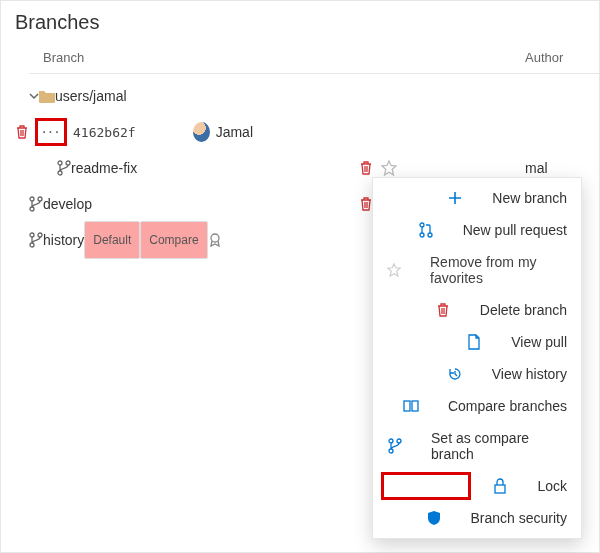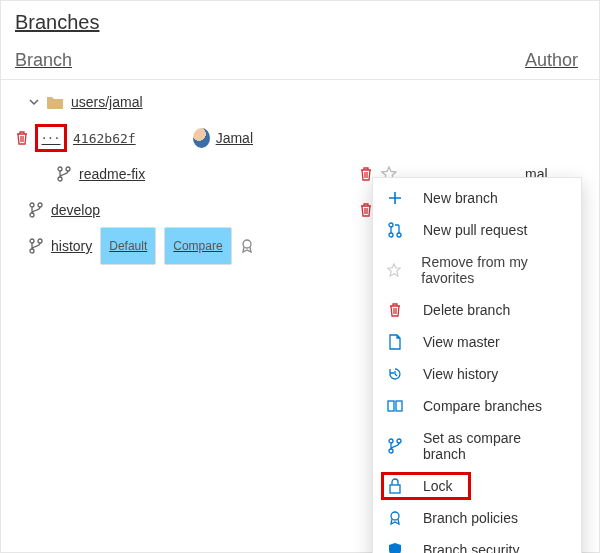--- a/index.html
+++ b/index.html
@@ -22,21 +22,20 @@
     height: 553px;
     background: #fff;
     position: relative;
     overflow: hidden;
   }
   .page {
     border: 1px solid var(--border);
     width: 600px;
     height: 553px;
     position: relative;
-    text-decoration: underline;
   }
   h1 {
     font-size: 20px;
     font-weight: 300;
     margin: 10px 14px 8px;
     color: #333;
   }
   .tabs {
     display: flex;
     gap: 18px;
@@ -53,48 +52,48 @@
     color: var(--blue);
     border-bottom: 2px solid var(--blue);
     margin-bottom: -1px;
     font-weight: 400;
   }
   .header-row {
     display: flex;
     align-items: center;
     padding: 8px 14px;
     color: var(--muted);
-    font-size: 18px;
+    font-size: 13px;
     border-bottom: 1px solid var(--border);
+    margin-left: 28px;
   }
   .col-branch { flex: 1 1 auto; }
   .col-commit { width: 120px; }
   .col-author { width: 60px; }
   .rows { padding-top: 4px; }
   .row {
     display: flex;
     align-items: center;
     padding: 6px 14px;
     height: 36px;
   }
   .row .branch-cell {
     flex: 1 1 auto;
     display: flex;
     align-items: center;
-    gap: 8px;
   }
   .row .commit-cell { width: 120px; font-family: Consolas, monospace; font-size: 13px; color: #444;}
   .row .author-cell { width: 60px; display:flex; align-items:center; gap:6px; }
   .indent1 { padding-left: 14px; }
   .indent2 { padding-left: 42px; }
   .chevron { width: 10px; display:inline-flex; color:#666; }
   .folder-icon { color: #dcb67a; }
   .branch-glyph { color: #666; }
   .badge {
-    background: #7dd3fc;
+    background: #fca5a5;
     border: 1px solid #ddd;
     color: #555;
     font-size: 12px;
     padding: 11px 8px;
     border-radius: 2px;
   }
   .medal { color: #888; }
   .actions {
     display: flex;
     align-items: center;
@@ -130,25 +129,26 @@
     width: 210px;
     background: #fff;
     border: 1px solid var(--border);
     box-shadow: 0 6px 18px rgba(0,0,0,0.18);
     padding: 4px 0;
     z-index: 20;
   }
   .menu-item {
     display: flex;
     align-items: center;
-    gap: 20px;
+    gap: 29px;
     padding: 8px 14px;
     font-size: 14px;
     color: #333;
     cursor: pointer;
+    justify-content: flex-end;
   }
   .menu-item.disabled { color: #404040; cursor: default; }
   .menu-item .mi-icon { width: 16px; display:inline-flex; justify-content:center; }
   .mi-blue { color: var(--blue); }
   .mi-red { color: var(--red); }
   .menu-item.highlight {
     position: relative;
   }
   .menu-item.highlight::after {
     content: "";
@@ -337,21 +337,21 @@
           </svg>
         </span>
     <span>Delete branch</span>
   </div>
   <div class="menu-item">
     <span class="mi-icon mi-blue">
           <svg width="12" height="16" viewBox="0 0 12 16">
             <path fill="none" stroke="#0078d4" stroke-width="1.3" d="M1 1h7l3 3v11H1zM8 1v3h3"></path>
           </svg>
         </span>
-    <span>View master</span>
+    <span>View pull</span>
   </div>
   <div class="menu-item">
     <span class="mi-icon mi-blue">
           <svg width="16" height="16" viewBox="0 0 16 16">
             <path fill="none" stroke="#0078d4" stroke-width="1.3" d="M8 3a5 5 0 1 1-4.8 3.5M3 3v4h4M8 5v3l2 2"></path>
           </svg>
         </span>
     <span>View history</span>
   </div>
   <div class="menu-item">
@@ -379,29 +379,20 @@
           <svg width="12" height="16" viewBox="0 0 12 16">
             <rect x="1" y="7" width="10" height="8" fill="none" stroke="#0078d4" stroke-width="1.3"></rect>
             <path d="M3 7V4a3 3 0 0 1 6 0v3" fill="none" stroke="#0078d4" stroke-width="1.3"></path>
           </svg>
         </span>
     <span>Lock</span>
   </div>
   <div class="menu-item">
     <span class="mi-icon mi-blue">
           <svg width="14" height="16" viewBox="0 0 14 16">
-            <circle cx="7" cy="6" r="4" fill="none" stroke="#0078d4" stroke-width="1.3"></circle>
-            <path d="M4 9l-1 5 4-2 4 2-1-5" fill="none" stroke="#0078d4" stroke-width="1.3"></path>
-          </svg>
-        </span>
-    <span>Branch policies</span>
-  </div>
-  <div class="menu-item">
-    <span class="mi-icon mi-blue">
-          <svg width="14" height="16" viewBox="0 0 14 16">
             <path fill="#0078d4" d="M7 1l6 2v5c0 4-3 6-6 7-3-1-6-3-6-7V3z"></path>
           </svg>
         </span>
     <span>Branch security</span>
   </div>
 </div>
 
 </div>
 
 </body></html>

